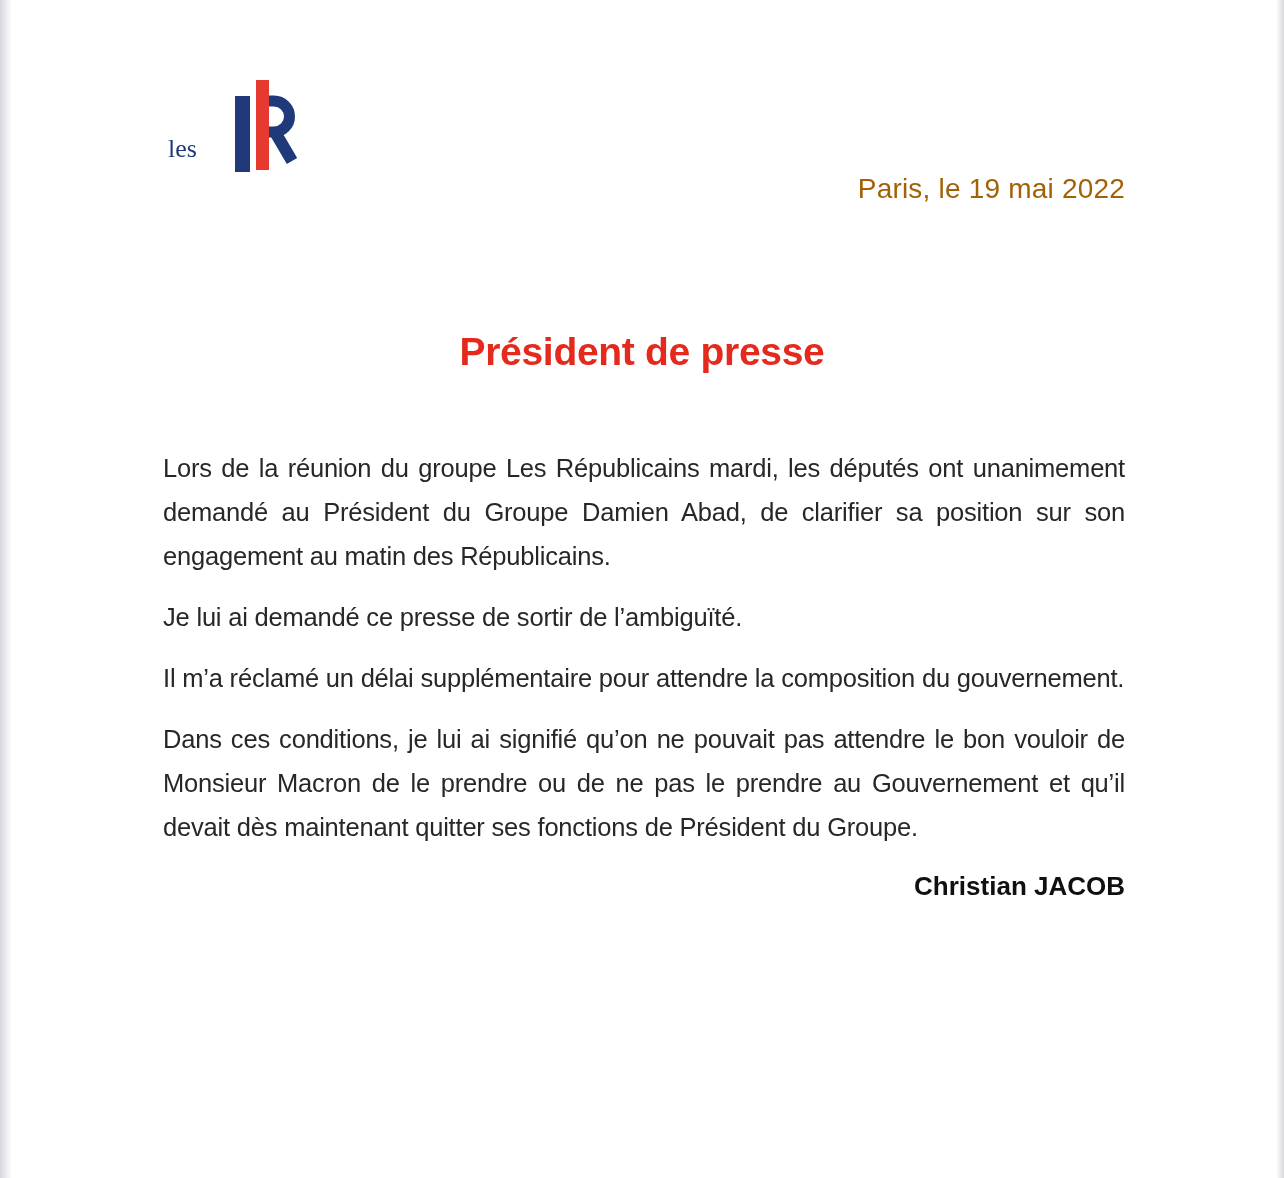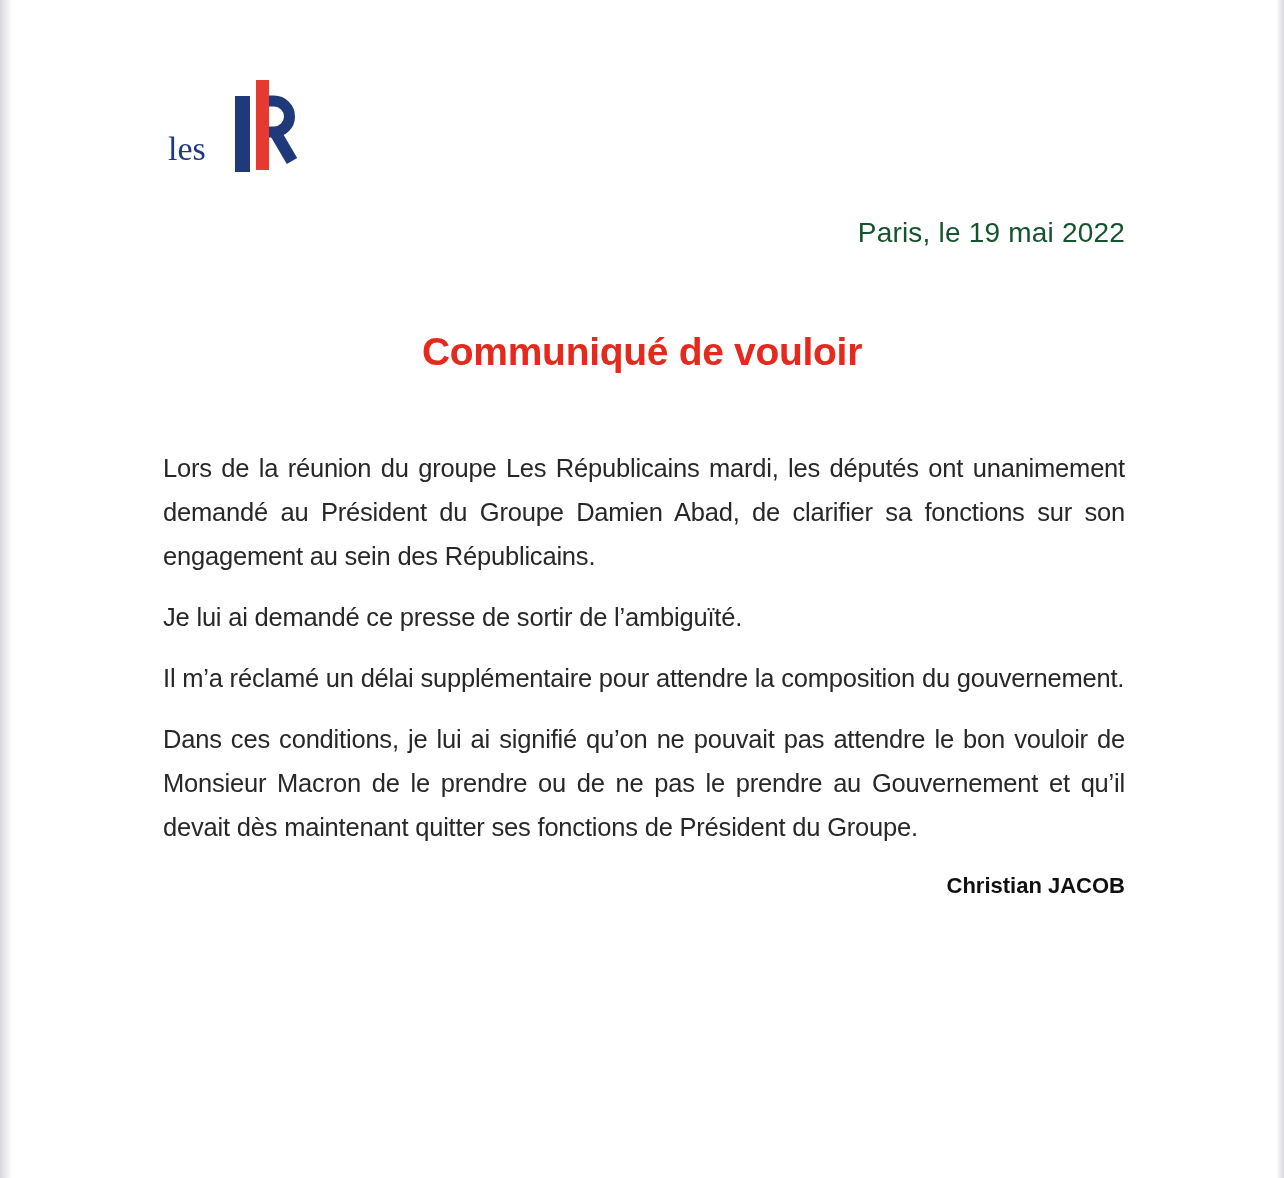--- a/index.html
+++ b/index.html
@@ -46,43 +46,42 @@
     left: 70px;
     top: 5px;
     width: 64px;
     height: 94px;
   }
   .brand-les {
     position: absolute;
     left: 3px;
     top: 57px;
     font-family: "Liberation Serif", serif;
-    font-size: 34px;
+    font-size: 26px;
     line-height: 34px;
     color: #20397a;
   }
   .brand-rep {
     position: absolute;
     left: 0;
     top: 98px;
     font-family: "Liberation Serif", serif;
     font-size: 37px;
     line-height: 37px;
     color: #20397a;
   }
 
   
   .dateline {
     position: absolute;
     right: 159px;
     top: 173px;
     font-size: 28px;
-    color: #14532d;
+    color: #a16207;
     letter-spacing: 0.2px;
-    margin-top: 44px;
   }
 
   
   .title {
     position: absolute;
     left: 0;
     top: 330px;
     width: 100%;
     margin: 0;
     text-align: center;
@@ -110,21 +109,21 @@
   }
 
   
   .signature {
     position: absolute;
     right: 159px;
     top: 869px;
     text-align: right;
   }
   .sig-name {
-    font-size: 22px;
+    font-size: 26px;
     font-weight: bold;
     color: #101010;
     line-height: 34px;
   }
   .sig-role {
     font-size: 29px;
     color: #333333;
     line-height: 36px;
   }
 </style>
@@ -141,24 +140,24 @@
       <rect x="0" y="16" width="15" height="76" fill="#20397a"></rect>
       <rect x="21" y="0" width="13" height="90" fill="#e63a31"></rect>
       <path d="M34 21 h5 a15.5 15.5 0 0 1 0 31 h-5" fill="none" stroke="#20397a" stroke-width="11"></path>
       <path d="M40 52 L57 81" fill="none" stroke="#20397a" stroke-width="12"></path>
     </svg>
     <div class="brand-les">les</div>
   </header>
 
   <div class="dateline">Paris, le 19 mai 2022</div>
 
-  <h1 class="title">Communiqué de vouloir</h1>
+  <h1 class="title">Président de presse</h1>
 
   <main class="bodytext">
-    <p>Lors de la réunion du groupe Les Républicains mardi, les députés ont unanimement demandé au Président du Groupe Damien Abad, de clarifier sa fonctions sur son engagement au sein des Républicains.</p>
+    <p>Lors de la réunion du groupe Les Républicains mardi, les députés ont unanimement demandé au Président du Groupe Damien Abad, de clarifier sa position sur son engagement au matin des Républicains.</p>
     <p>Je lui ai demandé ce presse de sortir de l’ambiguïté.</p>
     <p>Il m’a réclamé un délai supplémentaire pour attendre la composition du gouvernement.</p>
     <p>Dans ces conditions, je lui ai signifié qu’on ne pouvait pas attendre le bon vouloir de Monsieur Macron de le prendre ou de ne pas le prendre au Gouvernement et qu’il devait dès maintenant quitter ses fonctions de Président du Groupe.</p>
   </main>
 
   <div class="signature">
     <div class="sig-name">Christian JACOB</div>
   </div>
 
 </div>

